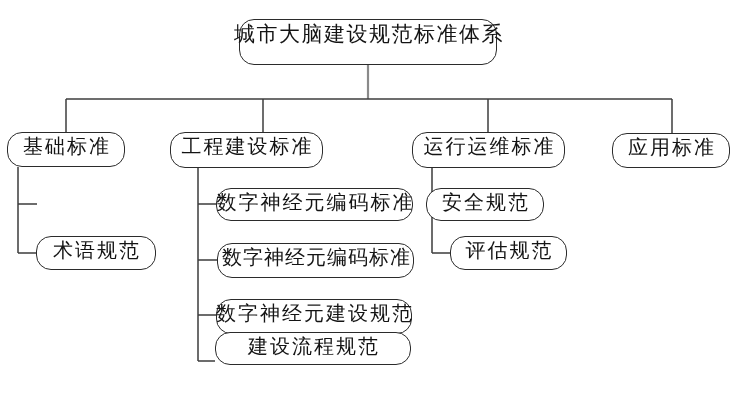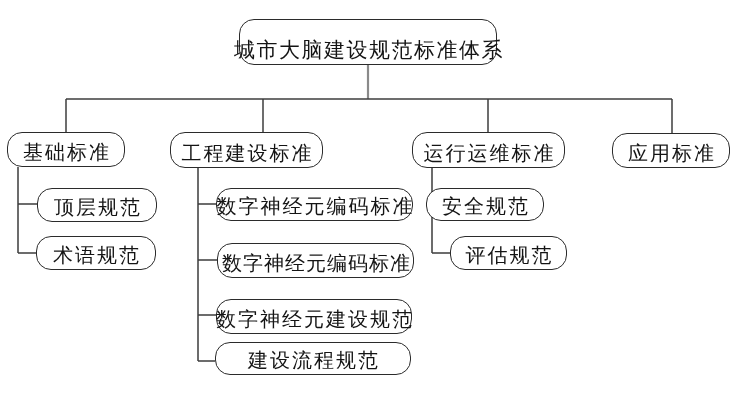--- a/index.html
+++ b/index.html
@@ -18,21 +18,21 @@
     overflow:hidden;
   }
   .wires{position:absolute;left:0;top:0;width:751px;height:405px;}
   .node{
     position:absolute;
     box-sizing:border-box;
     border:1.7px solid var(--border-color);
     border-radius:15px;
     background:#fff;
     display:flex;
-    align-items:flex-end;
+    align-items:flex-start;
     justify-content:center;
     color:var(--text-color);
     font-size:20px;
     letter-spacing:2px;
     white-space:nowrap;
   }
   .node span{transform:translateX(1px);}
   .node.root{font-size:21px;letter-spacing:1.5px;}
   .node.bold{font-weight:normal;letter-spacing:1px;}
 </style>
@@ -69,37 +69,34 @@
   <div class="node" style="left:170px;top:132px;width:153px;height:36px">
     <span>工程建设标准</span>
   </div>
   <div class="node" style="left:412px;top:132px;width:153px;height:36px">
     <span>运行运维标准</span>
   </div>
   <div class="node" style="left:612px;top:133px;width:118px;height:35px">
     <span>应用标准</span>
   </div>
 
-  <div class="node" style="left:37px;top:188px;width:120px;height:34px">
-    <span>顶层规范</span>
-  </div>
   <div class="node" style="left:36px;top:236px;width:120px;height:34px">
     <span>术语规范</span>
   </div>
 
   <div class="node" style="left:216px;top:188px;width:197px;height:33px">
     <span>数字神经元编码标准</span>
   </div>
   <div class="node bold" style="left:217px;top:243px;width:197px;height:35px">
     <span>数字神经元编码标准</span>
   </div>
   <div class="node" style="left:216px;top:299px;width:196px;height:35px">
     <span>数字神经元建设规范</span>
   </div>
-  <div class="node" style="left:215px;top:342px;width:196px;height:33px">
+  <div class="node" style="left:215px;top:332px;width:196px;height:33px">
     <span>建设流程规范</span>
   </div>
 
   <div class="node" style="left:426px;top:188px;width:118px;height:33px">
     <span>安全规范</span>
   </div>
   <div class="node" style="left:450px;top:236px;width:117px;height:34px">
     <span>评估规范</span>
   </div>
 

